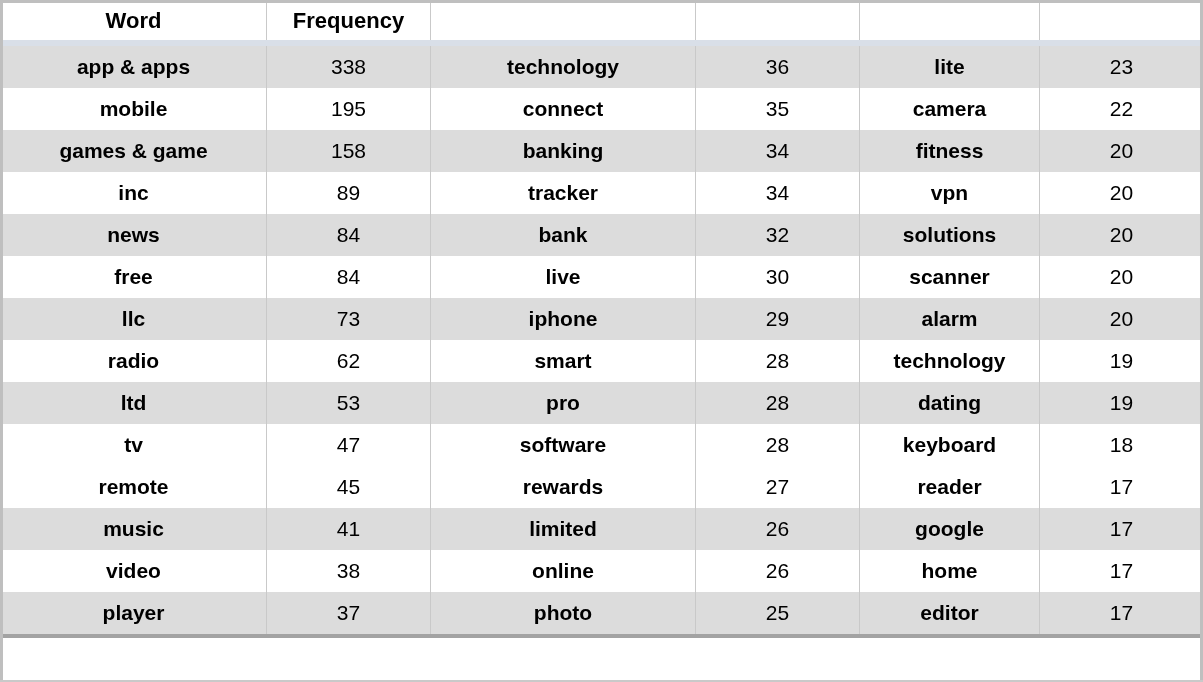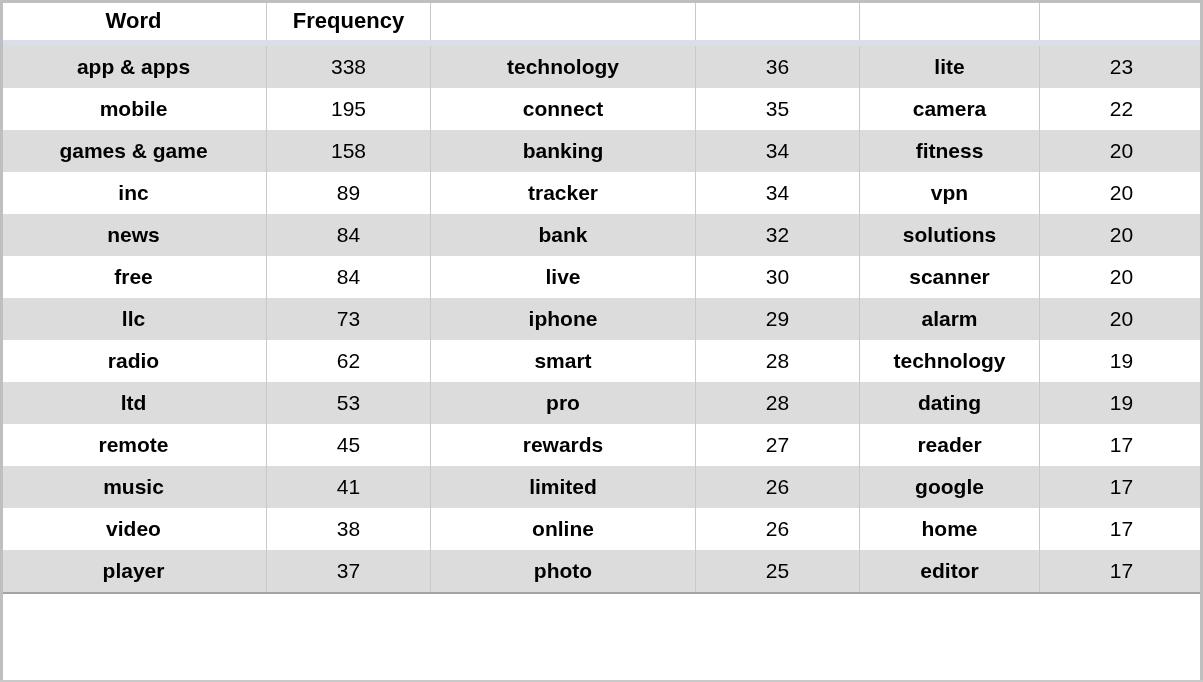--- a/index.html
+++ b/index.html
@@ -87,21 +87,21 @@
     background: #ffffff;
   }
   tr.data-row td.word-cell {
     font-weight: bold;
   }
   tr.data-row td.freq-cell {
     font-weight: normal;
     text-align: center;
   }
   tr.data-row.last td {
-    border-bottom: 2px solid #a3a3a3;
+    border-bottom: 4px solid #a3a3a3;
   }
 
   
   .edge {
     position: absolute;
     top: 0;
     bottom: 0;
     width: 3px;
     background: #bfbfbf;
     z-index: 5;
@@ -227,20 +227,28 @@
         </tr>
         <tr class="data-row shade">
           <td class="word-cell">ltd</td>
           <td class="freq-cell">53</td>
           <td class="word-cell">pro</td>
           <td class="freq-cell">28</td>
           <td class="word-cell">dating</td>
           <td class="freq-cell">19</td>
         </tr>
         <tr class="data-row plain">
+          <td class="word-cell">tv</td>
+          <td class="freq-cell">47</td>
+          <td class="word-cell">software</td>
+          <td class="freq-cell">28</td>
+          <td class="word-cell">keyboard</td>
+          <td class="freq-cell">18</td>
+        </tr>
+        <tr class="data-row plain">
           <td class="word-cell">remote</td>
           <td class="freq-cell">45</td>
           <td class="word-cell">rewards</td>
           <td class="freq-cell">27</td>
           <td class="word-cell">reader</td>
           <td class="freq-cell">17</td>
         </tr>
         <tr class="data-row shade">
           <td class="word-cell">music</td>
           <td class="freq-cell">41</td>

